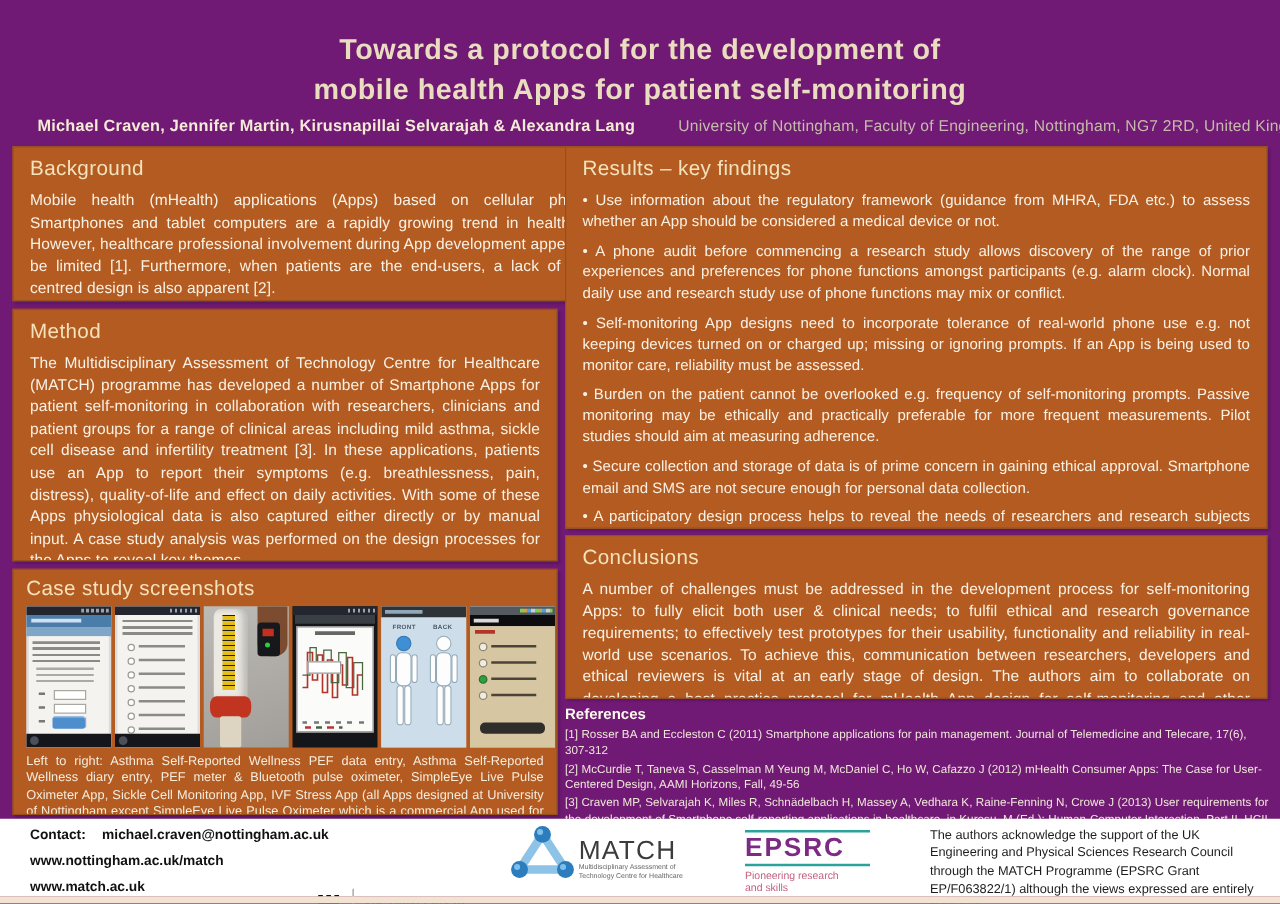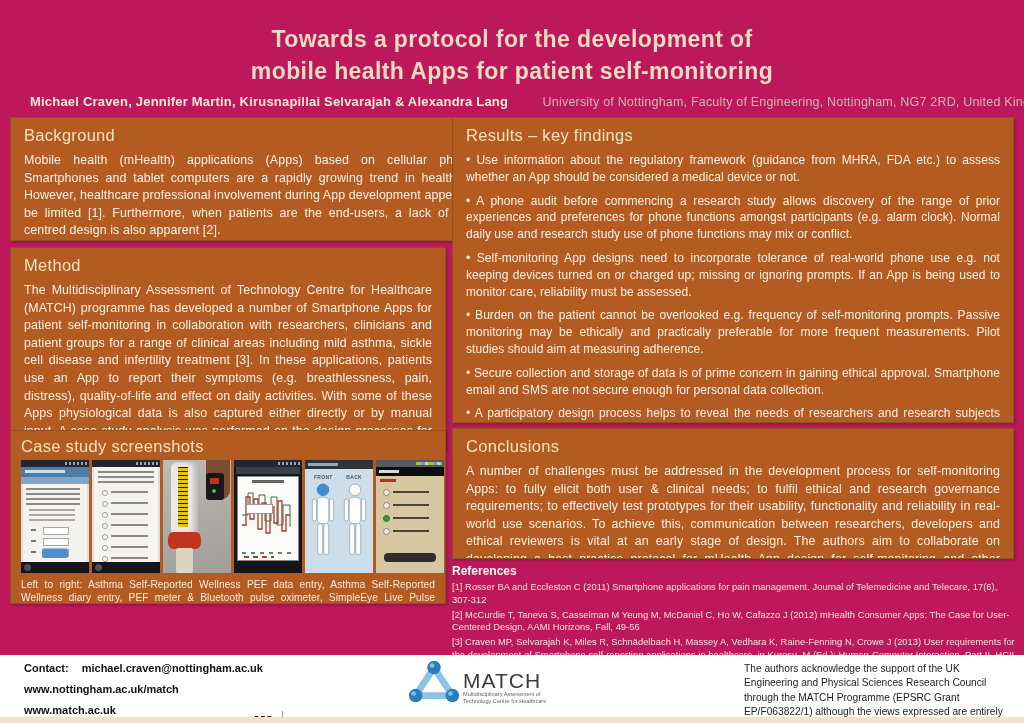--- a/index.html
+++ b/index.html
@@ -1,19 +1,19 @@
 <!DOCTYPE html>
 <html><head>
 <meta charset="utf-8">
 <style>
   * { margin:0; padding:0; box-sizing:border-box; }
   html,body { background:#4a4a4a; }
   .poster {
     position:relative; width:1024px; height:723px; overflow:hidden;
-    background:#be185d;
+    background:#701a75;
     font-family:"Liberation Sans", sans-serif;
   }
   
   .title {
     position:absolute; top:24px; left:0; width:100%;
     text-align:center; font-size:23px; font-weight:700;
     color:#e9dcbf; line-height:1.38; letter-spacing:.4px;
   }
   .byline { position:absolute; top:92px; left:30px; width:980px; white-space:nowrap; }
   .byline .authors { font-size:13px; font-weight:700; color:#f4ead6; letter-spacing:.2px; }
@@ -23,21 +23,21 @@
   .panel {
     position:absolute; background:#b45b21;
     border:1px solid #94511f; box-shadow:2px 2px 2px rgba(0,0,0,.18);
     padding:8px 13px; overflow:hidden;
   }
   .panel h2 { font-size:16.5px; font-weight:400; color:#f3e2bb; letter-spacing:.3px; margin-bottom:7px; }
   .panel p.body { font-size:12.4px; line-height:1.42; color:#f8f1e4; text-align:justify; letter-spacing:.1px; }
 
   #panel-background { left:10px; top:117px; width:488px; height:124px; }
   #panel-method     { left:10px; top:247px; width:436px; height:202px; }
-  #panel-case       { left:10px; top:430px; width:436px; height:174px; padding:6px 10px; }
+  #panel-case       { left:10px; top:455px; width:436px; height:197px; padding:6px 10px; }
   #panel-results    { left:452px; top:117px; width:562px; height:306px; }
   #panel-conclusions{ left:452px; top:428px; width:562px; height:131px; }
 
   .results-list { list-style:none; }
   .results-list li {
     font-size:12px; line-height:1.4; color:#f8f1e4;
     margin-bottom:7px; text-align:justify; letter-spacing:.05px;
   }
   .results-list li::before { content:"•  "; }
 
@@ -358,19 +358,26 @@
         <circle cx="9" cy="35" r="2.5" fill="#7fc0ea"></circle>
         <circle cx="47" cy="35" r="2.5" fill="#7fc0ea"></circle>
       </svg>
       <div class="match-text">
         <div class="match-name">MATCH</div>
         <div class="match-tag">Multidisciplinary Assessment of</div>
         <div class="match-tag">Technology Centre for Healthcare</div>
       </div>
     </div>
 
+    <div class="epsrc">
+      <div class="rule top"></div>
+      <div class="name">EPSRC</div>
+      <div class="rule bottom"></div>
+      <div class="tag">Pioneering research</div>
+      <div class="tag">and skills</div>
+    </div>
 
     <div class="ack">The authors acknowledge the support of the UK Engineering and Physical Sciences Research Council through the MATCH Programme (EPSRC Grant  EP/F063822/1) although the views expressed are entirely their own.</div>
   </div>
 
   <div class="strip"></div>
 
 </div>
 
 </body></html>

